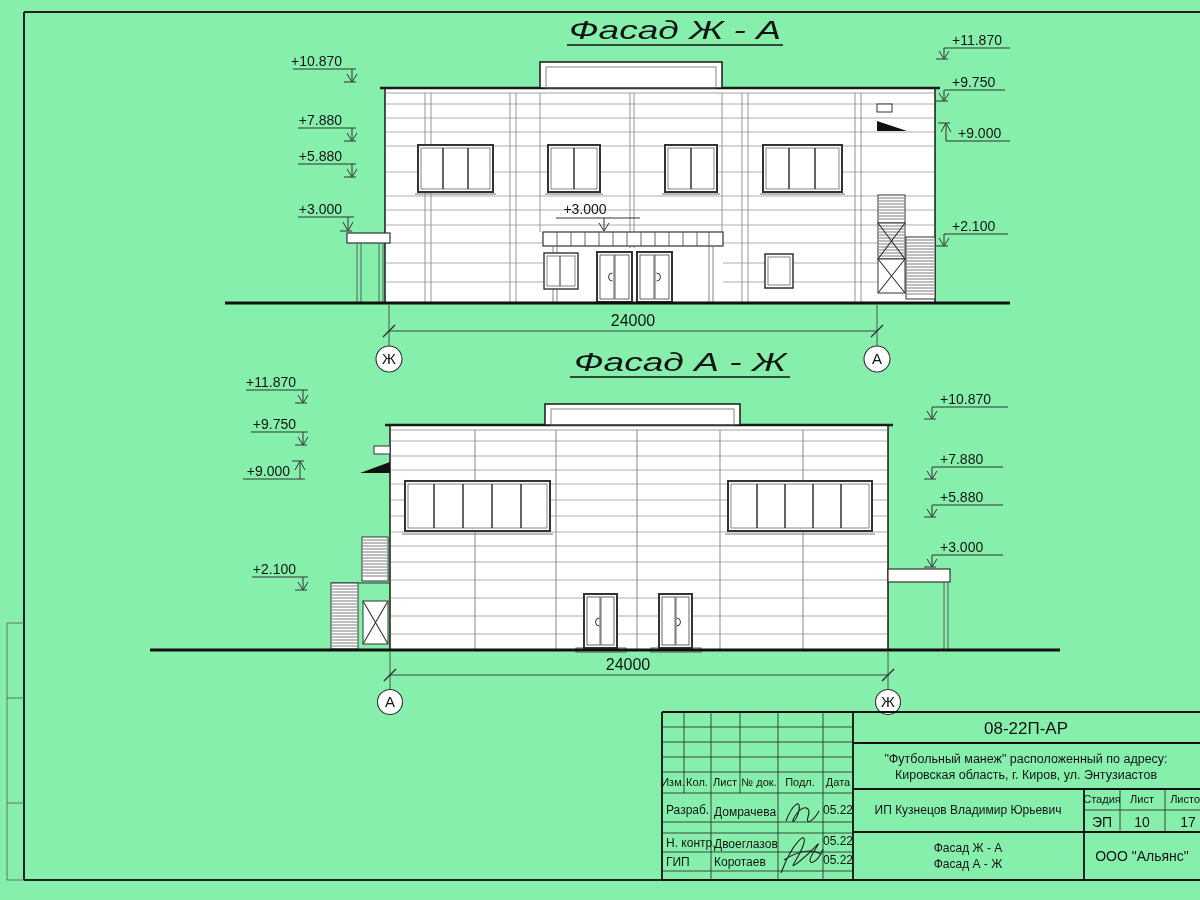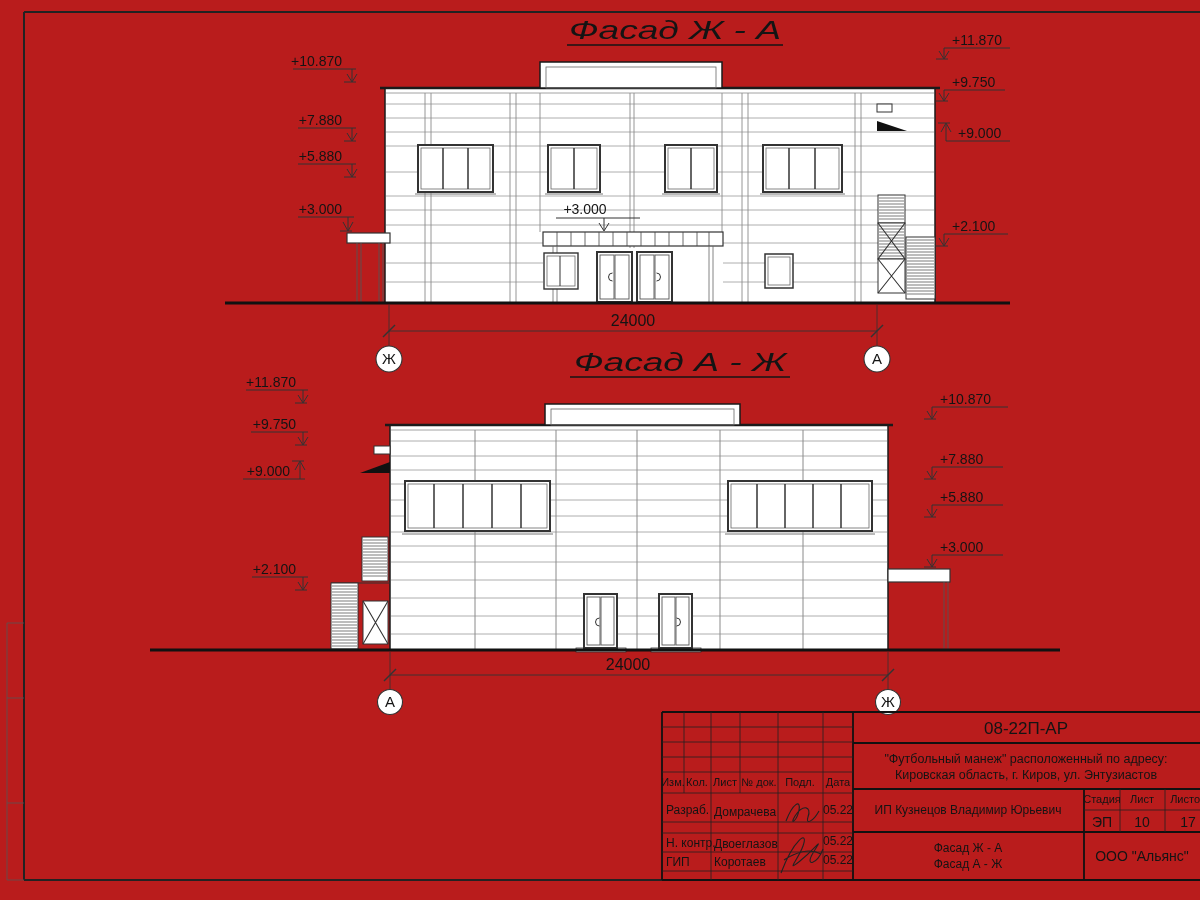--- a/index.html
+++ b/index.html
@@ -1,17 +1,17 @@
 <!DOCTYPE html>
 <html><head>
 <meta charset="utf-8">
 <style>
   html,body{margin:0;padding:0;background:#fff;width:1200px;height:900px;overflow:hidden;
     font-family:"Liberation Sans",sans-serif;}
-  #sheet{position:relative;width:1200px;height:900px;background:#b91c1c;}
+  #sheet{position:relative;width:1200px;height:900px;background:#86efac;}
   svg{position:absolute;left:0;top:0;}
   svg text{fill:#141414;font-family:"Liberation Sans",sans-serif;}
   .t-title{font-size:26px;font-style:italic;}
   .t-mark{font-size:14px;}
   .t-dim{font-size:16px;}
   .t-axis{font-size:15px;}
   .tb-small{font-size:11px;}
   .tb-row{font-size:12px;}
   .tb-doc{font-size:17px;}
   .tb-addr{font-size:12.5px;}

